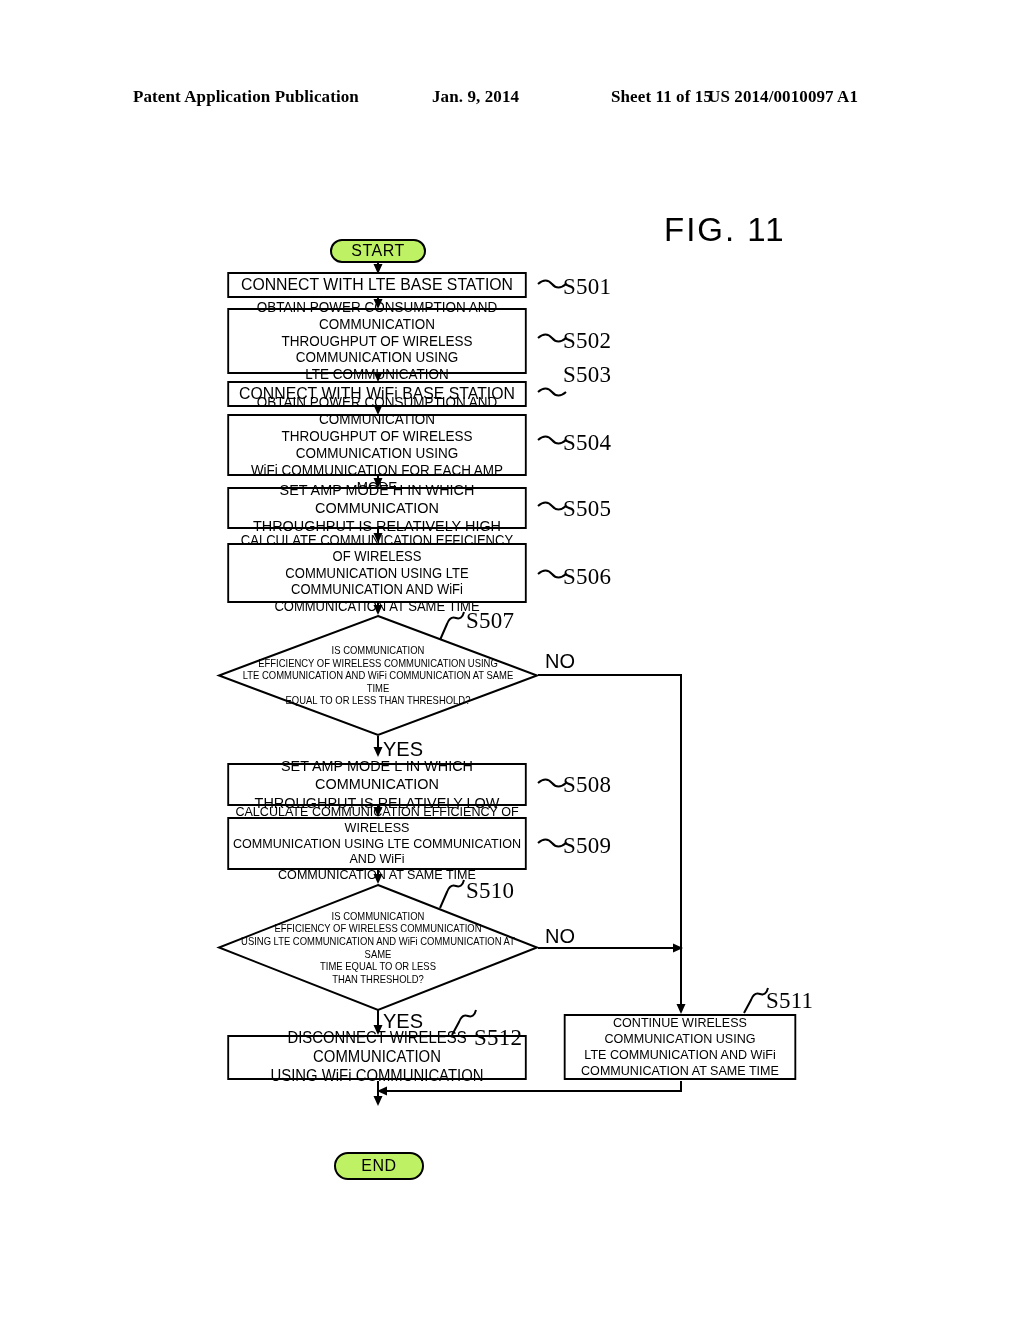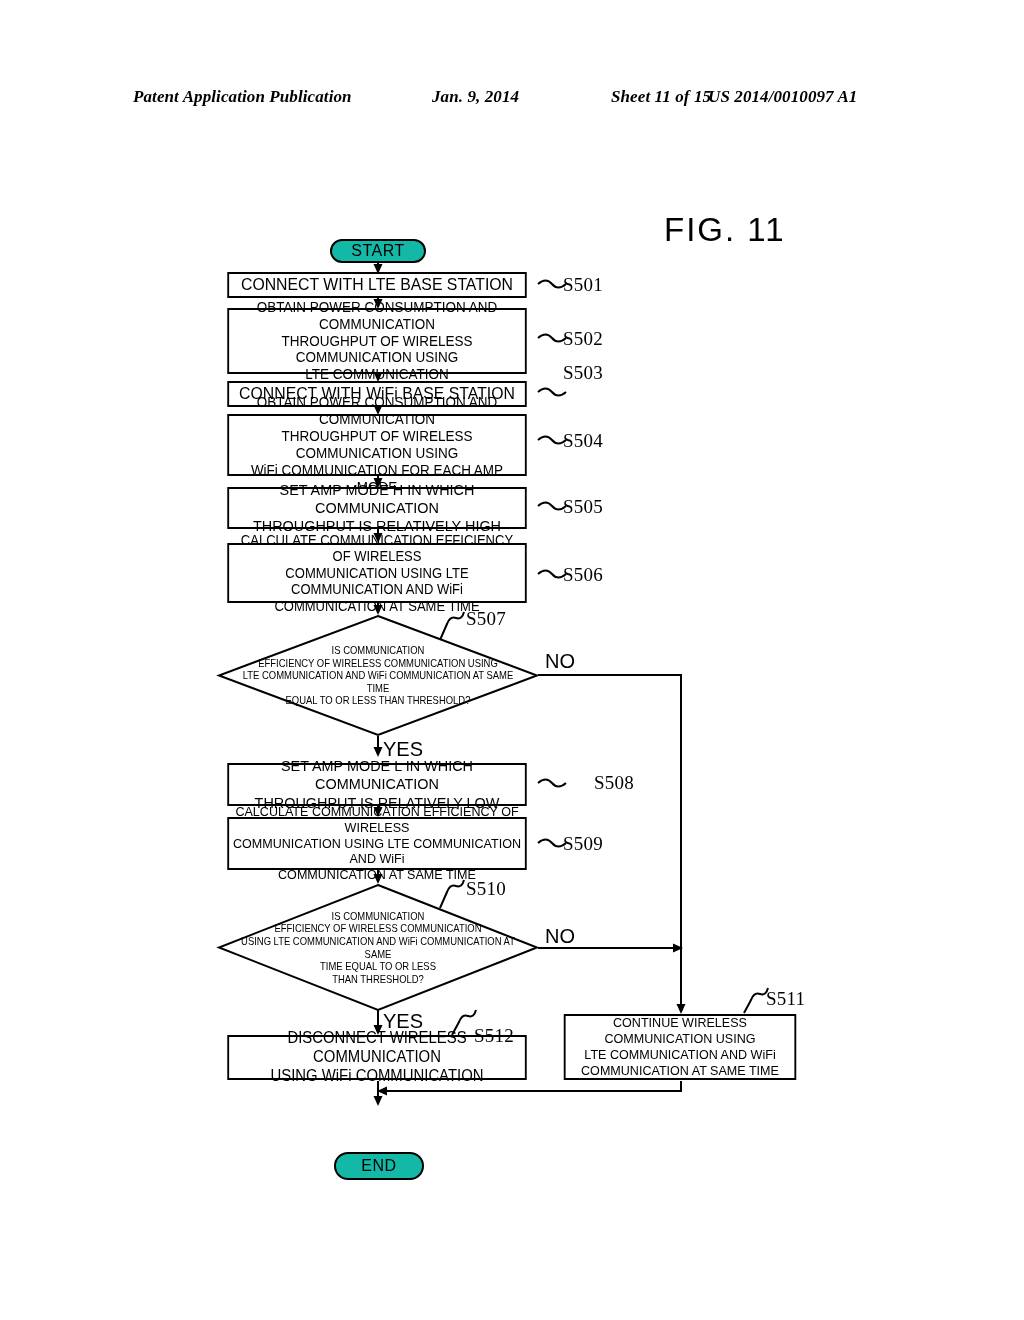--- a/index.html
+++ b/index.html
@@ -21,21 +21,20 @@
     position: absolute;
     top: 86px;
     left: 0;
     width: 1024px;
     height: 26px;
     font-family: "Liberation Serif", serif;
     font-weight: bold;
     font-size: 17px;
     letter-spacing: 0.1px;
     white-space: nowrap;
-    font-style: italic;
   }
   #page-header .hdr-pub   { position: absolute; left: 133px; top: 1px; }
   #page-header .hdr-date  { position: absolute; left: 432px; top: 1px; }
   #page-header .hdr-sheet { position: absolute; left: 567px; top: 1px; margin-left: 44px; }
   #page-header .hdr-pat   { position: absolute; left: 708px; top: 1px; }
 
   
   #fig-label {
     position: absolute;
     left: 664px;
@@ -75,21 +74,21 @@
     white-space: pre-line;
     padding: 0 4px;
   }
 
   
   .terminal {
     position: absolute;
     box-sizing: border-box;
     border: 2px solid #000;
     border-radius: 999px;
-    background: #14b8a6;
+    background: #bef264;
     display: flex;
     align-items: center;
     justify-content: center;
     text-align: center;
     font-family: "Liberation Sans Narrow", "Liberation Sans", sans-serif;
     font-size: 16px;
     letter-spacing: 0.5px;
   }
 
   
@@ -115,21 +114,21 @@
     white-space: pre-line;
     line-height: 1.2;
     font-family: "Liberation Sans Narrow", "Liberation Sans", sans-serif;
     transform: scaleX(0.9);
   }
 
   
   .steplabel {
     position: absolute;
     font-family: "Liberation Serif", serif;
-    font-size: 19px;
+    font-size: 23px;
     white-space: nowrap;
     letter-spacing: 0.2px;
   }
 
   
   .branchlabel {
     position: absolute;
     font-family: "Liberation Sans", sans-serif;
     font-size: 20px;
     white-space: nowrap;
@@ -279,21 +278,21 @@
 EQUAL TO OR LESS THAN THRESHOLD?</div>
   </div>
   <div class="steplabel" style="left:466px; top:608px;">S507</div>
   <div class="branchlabel" style="left:545px; top:650px;">NO</div>
   <div class="branchlabel" style="left:383px; top:738px;">YES</div>
 
   <div class="node" style="left:216px; top:763px; width:322px; height:43px; font-size:15.5px;">
     <span class="txt">SET AMP MODE L IN WHICH COMMUNICATION
 THROUGHPUT IS RELATIVELY LOW</span>
   </div>
-  <div class="steplabel" style="left:563px; top:772px;margin-left:31px;">S508</div>
+  <div class="steplabel" style="left:563px; top:772px;">S508</div>
 
   <div class="node" style="left:216px; top:817px; width:322px; height:53px; font-size:13.5px;">
     <span class="txt">CALCULATE COMMUNICATION EFFICIENCY OF WIRELESS
 COMMUNICATION USING LTE COMMUNICATION AND WiFi
 COMMUNICATION AT SAME TIME</span>
   </div>
   <div class="steplabel" style="left:563px; top:833px;">S509</div>
 
   <div class="diamond" style="left:218px; top:884px; width:320px; height:127px;">
     <svg width="320" height="127" viewBox="0 0 320 127">

